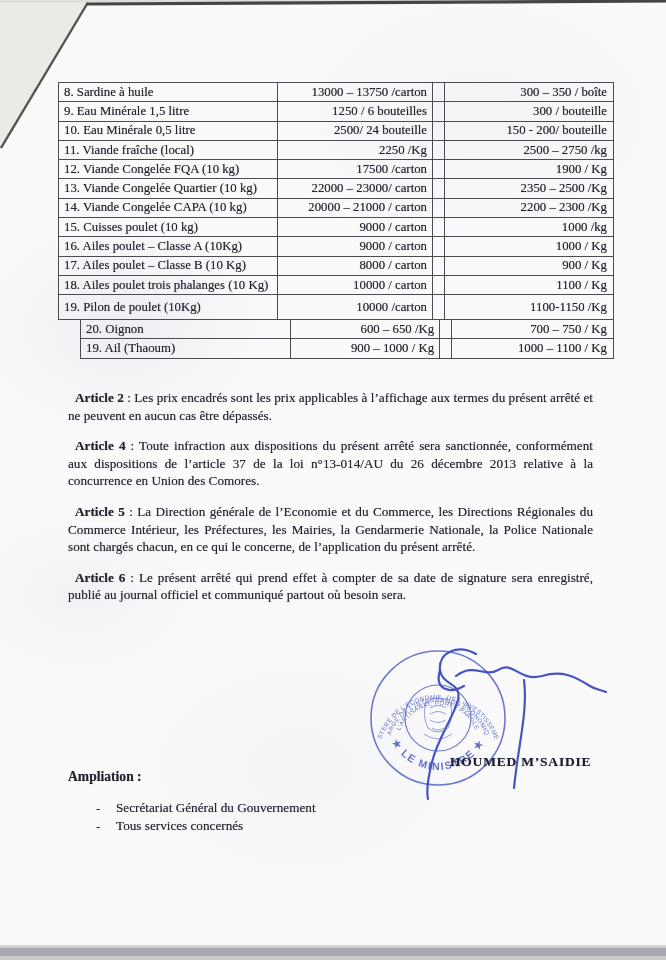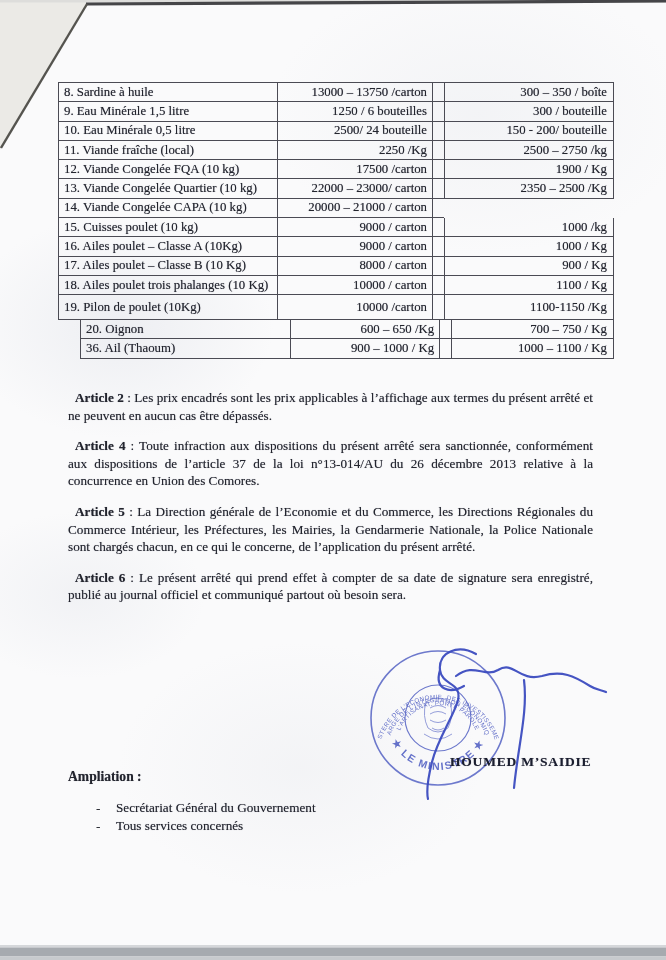--- a/index.html
+++ b/index.html
@@ -103,20 +103,21 @@
       <div class="t-row">
         <div class="cell c-item">13. Viande Congelée Quartier (10 kg)</div>
         <div class="cell c-wh">22000 – 23000/ carton</div>
         <div class="cell c-gap"></div>
         <div class="cell c-rt">2350 – 2500 /Kg</div>
       </div>
       <div class="t-row">
         <div class="cell c-item">14. Viande Congelée CAPA (10 kg)</div>
         <div class="cell c-wh">20000 – 21000 / carton</div>
         <div class="cell c-gap"></div>
+        <div class="cell c-rt">2200 – 2300 /Kg</div>
       </div>
       <div class="t-row">
         <div class="cell c-item">15. Cuisses poulet (10 kg)</div>
         <div class="cell c-wh">9000 / carton</div>
         <div class="cell c-gap"></div>
         <div class="cell c-rt">1000 /kg</div>
       </div>
       <div class="t-row">
         <div class="cell c-item">16. Ailes poulet – Classe A (10Kg)</div>
         <div class="cell c-wh">9000 / carton</div>
@@ -141,21 +142,21 @@
         <div class="cell c-gap"></div>
         <div class="cell c-rt">1100-1150 /Kg</div>
       </div>
       <div class="t-row">
         <div class="cell c-item">20. Oignon</div>
         <div class="cell c-wh">600 – 650 /Kg</div>
         <div class="cell c-gap"></div>
         <div class="cell c-rt">700 – 750 / Kg</div>
       </div>
       <div class="t-row">
-        <div class="cell c-item">36. Ail (Thaoum)</div>
+        <div class="cell c-item">19. Ail (Thaoum)</div>
         <div class="cell c-wh">900 – 1000 / Kg</div>
         <div class="cell c-gap"></div>
         <div class="cell c-rt">1000 – 1100 / Kg</div>
       </div>
     </div>
 
   <div id="articles" class="scan-text">
       <p class="article"><span class="lbl">Article 2</span><span> : </span><span>Les prix encadrés sont les prix applicables à l’affichage aux termes du présent arrêté et ne peuvent en aucun cas être dépassés.</span></p>
       <p class="article"><span class="lbl">Article 4</span><span> : </span><span>Toute infraction aux dispositions du présent arrêté sera sanctionnée, conformément aux dispositions de l’article 37 de la loi n°13-014/AU du 26 décembre 2013 relative à la concurrence en Union des Comores.</span></p>
       <p class="article"><span class="lbl">Article 5</span><span> : </span><span>La Direction générale de l’Economie et du Commerce, les Directions Régionales du Commerce Intérieur, les Préfectures, les Mairies, la Gendarmerie Nationale, la Police Nationale sont chargés chacun, en ce qui  le concerne, de l’application du présent arrêté.</span></p>

